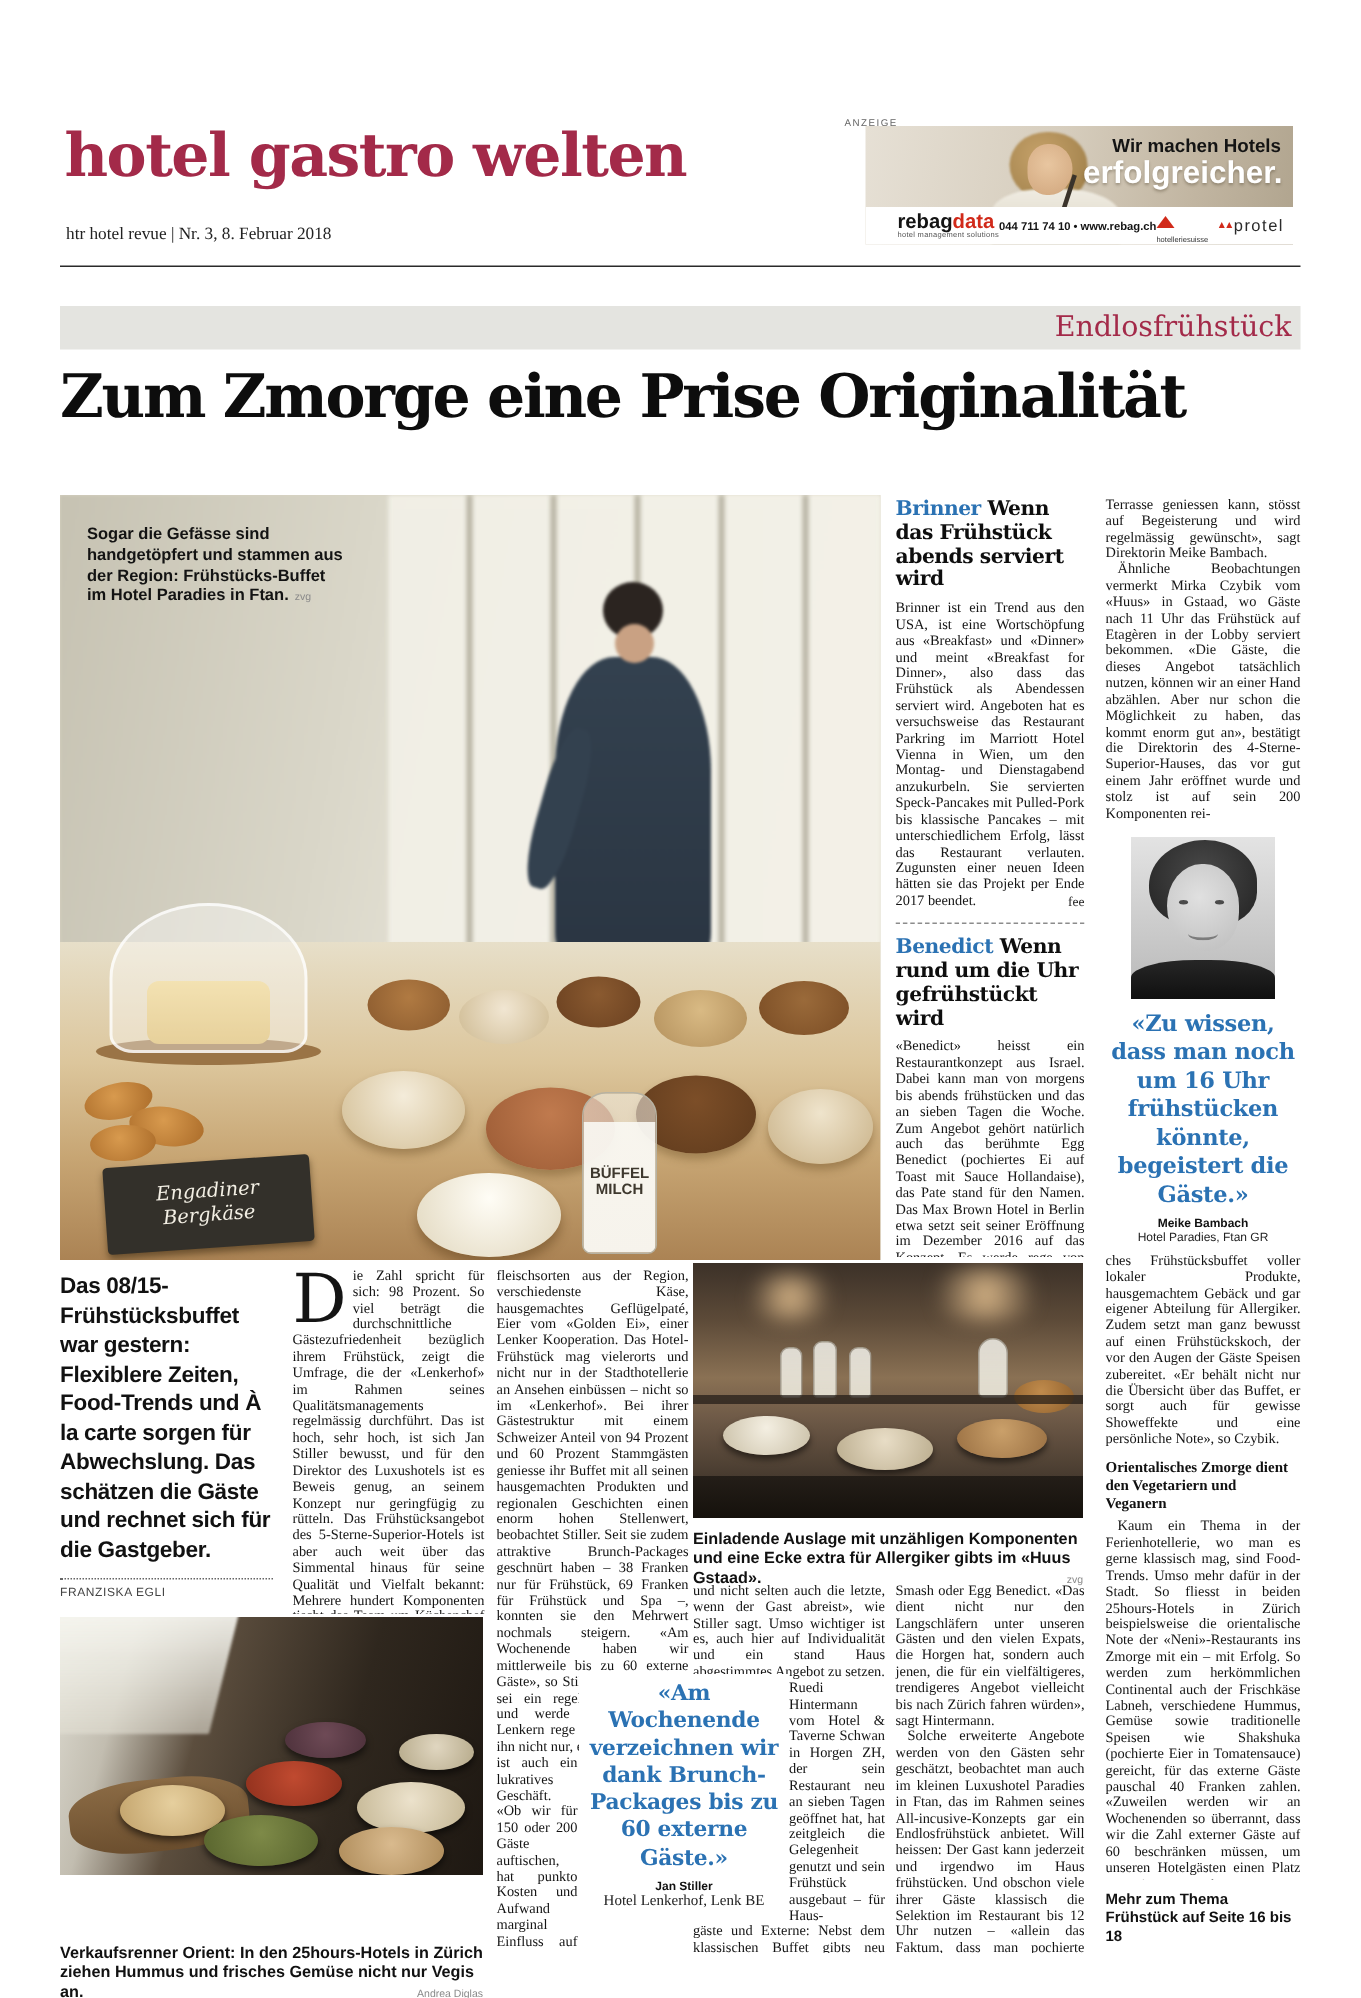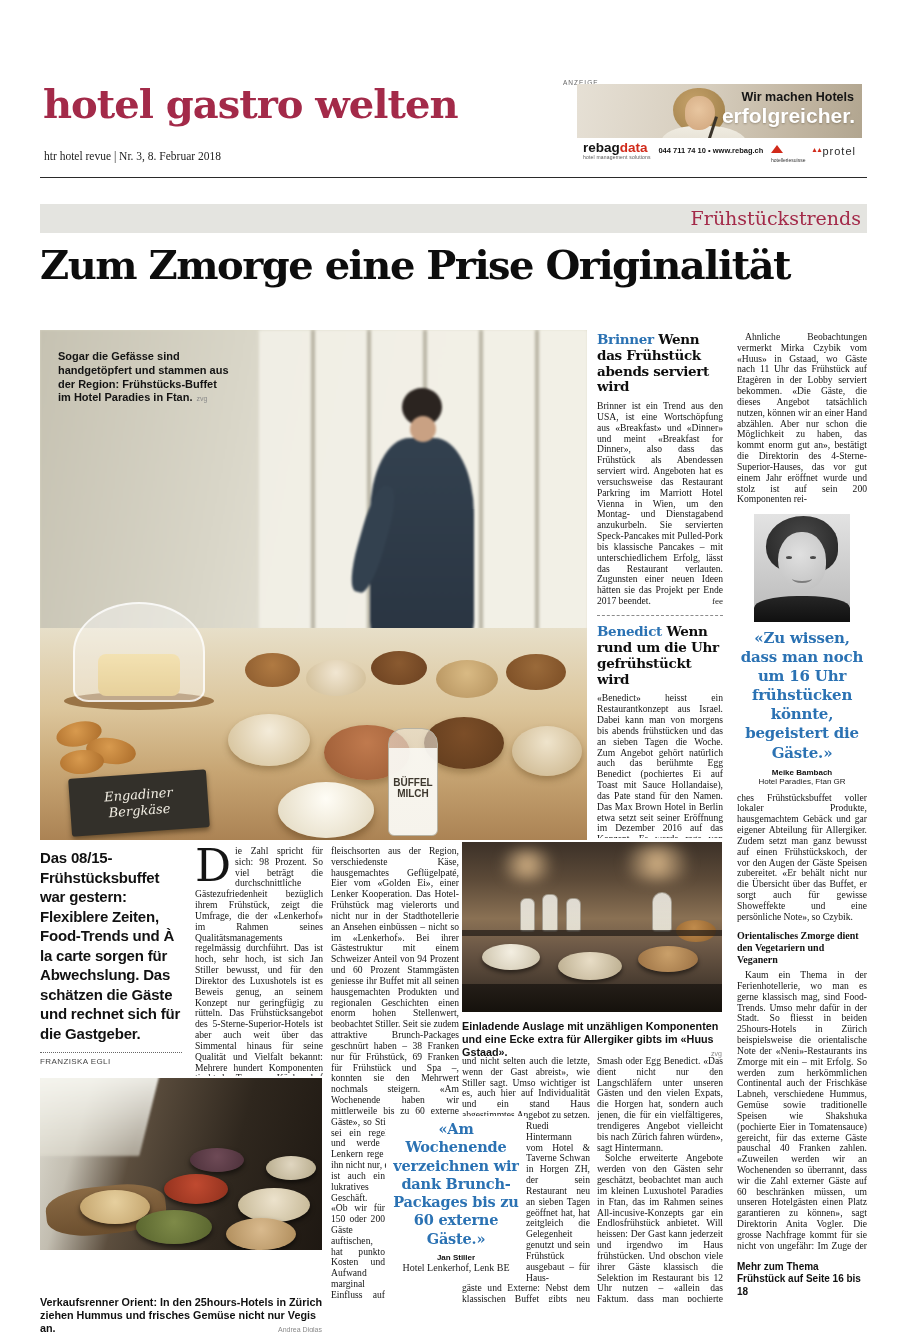--- a/index.html
+++ b/index.html
@@ -24,21 +24,21 @@
   .ad-woman-face{position:absolute;left:108px;top:12px;width:30px;height:34px;border-radius:48% 52% 55% 45%;
       background:radial-gradient(circle at 45% 40%,#e8c6a0,#d0a57c);filter:blur(.5px)}
   .ad-woman-body{position:absolute;left:84px;top:42px;width:86px;height:40px;border-radius:40% 45% 0 0;
       background:linear-gradient(180deg,#f0ece2,#d8d2c2);filter:blur(.7px)}
   .ad-pen{position:absolute;left:134px;top:32px;width:3px;height:26px;background:#3a332a;transform:rotate(18deg)}
   .ad-line1{position:absolute;right:8px;top:6px;font-family:"Liberation Sans",sans-serif;
             font-weight:bold;font-size:12.5px;color:#141414}
   .ad-line2{position:absolute;right:7px;top:20px;font-family:"Liberation Sans",sans-serif;
             font-weight:bold;font-size:21px;color:#fff;text-shadow:0 1px 2px rgba(60,50,30,.35)}
   .ad-strip{position:absolute;left:0;bottom:0;width:100%;height:25px;background:#fff;
-            display:flex;align-items:center;justify-content:space-between;padding:1px 6px}
+            display:flex;align-items:center;justify-content:flex-end;padding:1px 6px}
   .ad-brand{font-family:"Liberation Sans",sans-serif;font-weight:bold;font-size:13.5px;line-height:1;color:#141414}
   .ad-brand .red{color:#d12a1a}
   .ad-brand-sub{font-family:"Liberation Sans",sans-serif;font-size:5px;color:#555;letter-spacing:.2px}
   .ad-contact{font-family:"Liberation Sans",sans-serif;font-weight:bold;font-size:7.5px;color:#141414}
   .ad-partners{display:flex;align-items:center;gap:7px}
   .hs-roof{display:inline-block;width:0;height:0;border-left:6px solid transparent;
            border-right:6px solid transparent;border-bottom:8px solid #d12a1a;vertical-align:middle}
   .hs-label{font-family:"Liberation Sans",sans-serif;font-size:5px;color:#333;display:block;text-align:center}
   .protel{font-family:"Liberation Sans",sans-serif;font-weight:normal;font-size:11px;color:#2a2a2a;letter-spacing:1px}
   .protel-mark{color:#d12a1a;font-size:8px;vertical-align:top}
@@ -230,21 +230,21 @@
       </div>
       <div class="ad-contact">044 711 74 10 • www.rebag.ch</div>
       <div class="ad-partners">
         <div><span class="hs-roof"></span><span class="hs-label">hotelleriesuisse</span></div>
         <div class="protel"><span class="protel-mark">▴▴</span><span>protel</span></div>
       </div>
     </div>
   </div>
 
   <div class="abs head-rule"></div>
-  <div class="abs kicker">Frühstückstrends</div>
+  <div class="abs kicker">Endlosfrühstück</div>
   <h1 class="abs headline">Zum Zmorge eine Prise Originalität</h1>
 
   <div class="abs photo-main">
     <div class="pm-wall"></div>
     <div class="pm-window"></div>
     <div class="pm-woman">
       <div class="pm-body"></div>
       <div class="pm-arm"></div>
       <div class="pm-hairbun"></div>
       <div class="pm-face"></div>
@@ -285,20 +285,21 @@
     </div>
     <div class="dashed"></div>
     <div class="fill">
       <div class="mini-head"><span class="blue">Benedict</span><span> Wenn rund um die Uhr gefrühstückt wird</span></div>
       <p class="body">«Benedict» heisst ein Restaurantkonzept aus Israel. Dabei kann man von morgens bis abends frühstücken und das an sieben Tagen die Woche. Zum Angebot gehört natürlich auch das berühmte Egg Benedict (pochiertes Ei auf Toast mit Sauce Hollandaise), das Pate stand für den Namen. Das Max Brown Hotel in Berlin etwa setzt seit seiner Eröffnung im Dezember 2016 auf das Konzept. Es werde rege von Hotelgästen, aber auch von den Berlinern selber genutzt, heisst es bei Europe Hotels Private Collection, Besitzerin der Max Brown Hotels.</p>
 
     </div>
   </div>
 
   <div class="abs sidecolB">
+    <p class="body">Terrasse geniessen kann, stösst auf Begeisterung und wird regelmässig gewünscht», sagt Direktorin Meike Bambach.</p>
     <p class="body p-ind">Ähnliche Beobachtungen vermerkt Mirka Czybik vom «Huus» in Gstaad, wo Gäste nach 11 Uhr das Frühstück auf Etagèren in der Lobby serviert bekommen. «Die Gäste, die dieses Angebot tatsächlich nutzen, können wir an einer Hand abzählen. Aber nur schon die Möglichkeit zu haben, das kommt enorm gut an», bestätigt die Direktorin des 4-Sterne-Superior-Hauses, das vor gut einem Jahr eröffnet wurde und stolz ist auf sein 200 Komponenten rei-</p>
     <div class="portrait">
       <div class="pt-hair"></div>
       <div class="pt-face"></div>
       <div class="pt-eye" style="left:32px"></div>
       <div class="pt-eye" style="left:56px"></div>
       <div class="pt-smile"></div>
       <div class="pt-body"></div>
     </div>
     <div class="bq-text">«Zu wissen, dass man noch um 16 Uhr frühstücken könnte, begeistert die Gäste.»</div>

